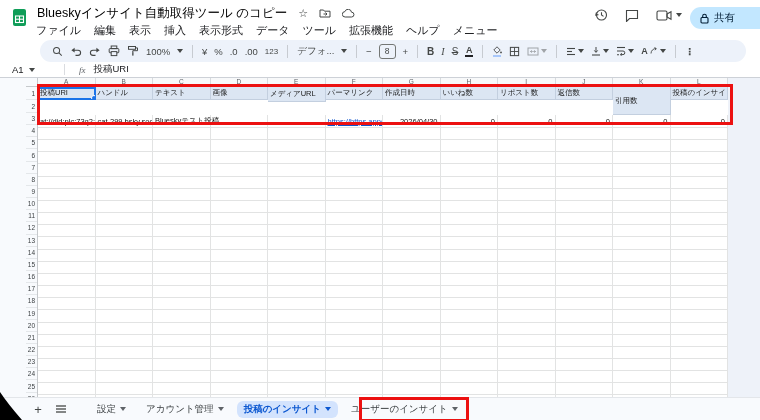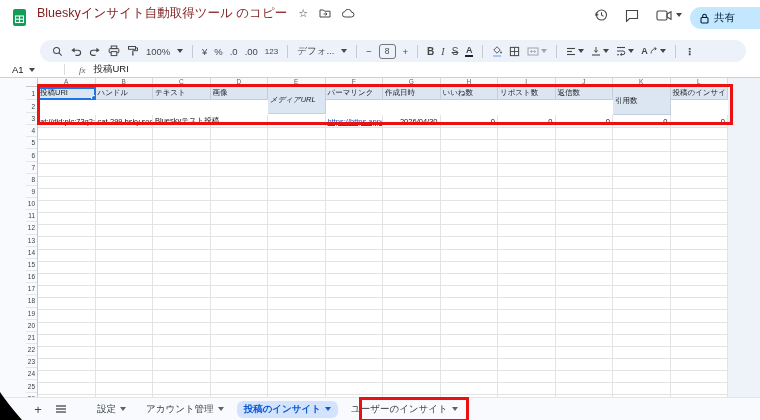--- a/index.html
+++ b/index.html
@@ -3,21 +3,21 @@
 <meta charset="utf-8">
 <style>
   html,body{margin:0;padding:0;background:#fff;}
   .stage{position:relative;width:760px;height:420px;overflow:hidden;background:#fff;
     font-family:"Liberation Sans","DejaVu Sans",sans-serif;color:#202124;-webkit-font-smoothing:antialiased;}
   svg{display:block}
   
   .topbar{position:absolute;left:0;top:0;width:760px;height:62px;background:#fff;}
   .logo{position:absolute;left:12px;top:9px;width:17px;height:17px;}
   .title-row{position:absolute;left:37px;top:5px;display:flex;align-items:center;gap:11px;height:16px;}
-  .doc-title{font-size:12.5px;font-weight:500;color:#7f1d1d;white-space:nowrap;}
+  .doc-title{font-size:12.5px;font-weight:500;color:#000000;white-space:nowrap;}
   .t-icon{color:#444746;display:flex;align-items:center;}
   .menubar{position:absolute;left:36px;top:23px;display:flex;gap:13px;font-size:11px;color:#202124;}
   .menubar span{cursor:default;white-space:nowrap;}
   .tr-icons{position:absolute;right:78px;top:8px;display:flex;align-items:center;gap:17px;}
   .share-pill{position:absolute;left:690px;top:7px;height:22px;width:86px;background:#c2e7ff;border-radius:11px;
     display:flex;align-items:center;gap:5px;padding-left:10px;box-sizing:border-box;}
   .share-pill .lbl{font-size:10.5px;color:#001d35;font-weight:500;}
   .caret{display:inline-block;width:0;height:0;border-left:3px solid transparent;border-right:3px solid transparent;border-top:4px solid #444746;}
   
   .toolbar{position:absolute;left:40px;top:40px;width:706px;height:22px;background:#edf2fa;border-radius:11px;
@@ -93,20 +93,32 @@
             <path d="M1 2 h3.5 l1 1.2 H11 v5.8 H1 Z" fill="none" stroke="#444746" stroke-width="1"></path>
             <path d="M4.5 6 h3 M6.5 4.5 L8 6 6.5 7.5" fill="none" stroke="#444746" stroke-width="1"></path>
           </svg>
       </span>
       <span class="t-icon">
         <svg width="13" height="9" viewBox="0 0 13 9">
             <path d="M3.2 8 a2.7 2.7 0 0 1 -.3 -5.4 a3.4 3.4 0 0 1 6.6 .6 a2.4 2.4 0 0 1 .1 4.8 Z" fill="none" stroke="#444746" stroke-width="1"></path>
           </svg>
       </span>
     </div>
+    <div class="menubar">
+        <span>ファイル</span>
+        <span>編集</span>
+        <span>表示</span>
+        <span>挿入</span>
+        <span>表示形式</span>
+        <span>データ</span>
+        <span>ツール</span>
+        <span>拡張機能</span>
+        <span>ヘルプ</span>
+        <span>メニュー</span>
+      </div>
 
     <div class="tr-icons">
       <span>
         <svg width="14" height="14" viewBox="0 0 14 14">
             <circle cx="7.5" cy="7" r="5" fill="none" stroke="#444746" stroke-width="1.1"></circle>
             <path d="M7.5 4.2 V7 l2 1.4" fill="none" stroke="#444746" stroke-width="1.1"></path>
             <path d="M2.5 4.5 l-.7 2.6 2.6-.5" fill="none" stroke="#444746" stroke-width="1.1"></path>
           </svg>
       </span>
       <span>
@@ -301,21 +313,21 @@
       <div class="rh" style="height: 12.17px;">24</div>
       <div class="rh" style="height: 12.17px;">25</div>
       <div class="rh" style="height: 12.17px;">26</div>
     </div>
   <div class="gridarea">
       <div class="grow">
         <div class="cell hdr sel" style="height: 13px;">投稿URI<div class="handle"></div></div>
         <div class="cell hdr" style="height: 13px;">ハンドル</div>
         <div class="cell hdr" style="height: 13px;">テキスト</div>
         <div class="cell hdr" style="height: 13px;">画像</div>
-        <div class="cell hdr" style="height: 27px; font-style: italic;">メディアURL</div>
+        <div class="cell hdr" style="height: 15px;">メディアURL</div>
         <div class="cell hdr" style="height: 13px;">パーマリンク</div>
         <div class="cell hdr" style="height: 13px;">作成日時</div>
         <div class="cell hdr" style="height: 13px;">いいね数</div>
         <div class="cell hdr" style="height: 13px;">リポスト数</div>
         <div class="cell hdr" style="height: 13px;">返信数</div>
         <div class="cell hdr" style="height: 28px;">引用数</div>
         <div class="cell hdr" style="height: 13px;">投稿のインサイト</div>
       </div>
       <div class="grow">
         <div class="cell" style="height: 13px;">at://did:plc:73q2:</div>

